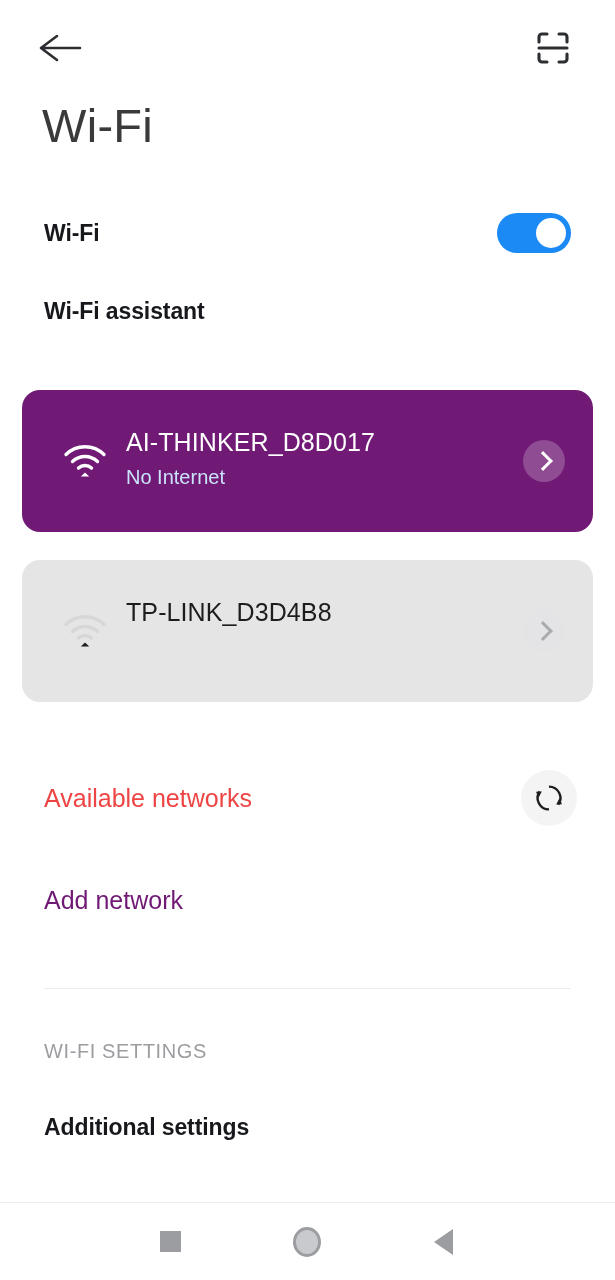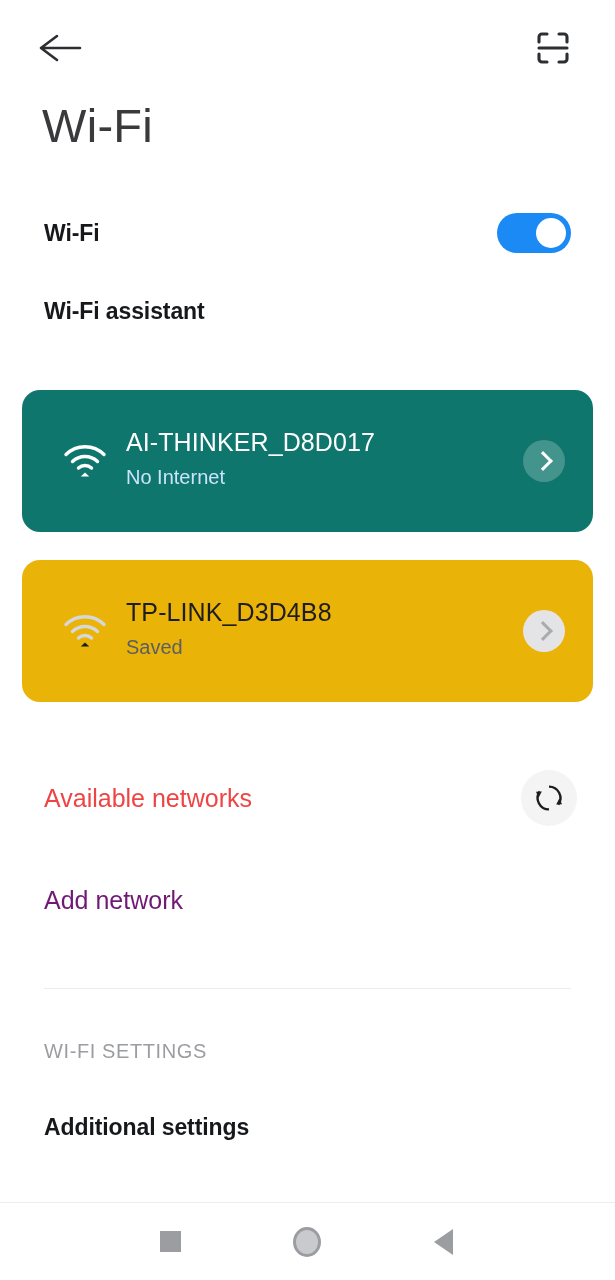--- a/index.html
+++ b/index.html
@@ -120,25 +120,25 @@
   .card {
     position: absolute;
     left: 22px;
     width: 571px;
     height: 142px;
     border-radius: 18px;
     box-sizing: border-box;
   }
   .card-connected {
     top: 390px;
-    background: #0f766e;
+    background: #701a75;
   }
   .card-saved {
     top: 560px;
-    background: #eab308;
+    background: #e5e5e5;
   }
   .card-wifi-icon {
     position: absolute;
     left: 40px;
     top: 50px;
     width: 46px;
     height: 40px;
   }
   .card-text {
     position: absolute;
@@ -355,21 +355,20 @@
     <g fill="none" stroke="#d6d7d9" stroke-width="3.4" stroke-linecap="round">
       <path d="M4 13.5 A27 27 0 0 1 42 13.5"></path>
       <path d="M10.5 20.5 A18 18 0 0 1 35.5 20.5"></path>
       <path d="M16.5 27 A9.6 9.6 0 0 1 29.5 27"></path>
     </g>
     <path d="M23 31.5 L27.2 35.5 L18.8 35.5 Z" fill="#1d1d1f"></path>
   </svg>
 
   <div class="card-text">
     <div class="card-ssid">TP-LINK_D3D4B8</div>
-    <div class="card-status">Saved</div>
   </div>
 
   <div class="card-chev">
     <i></i>
   </div>
 </div>
 
 <div class="row avail-row">
   <div class="avail-label">Available networks</div>
 </div>

